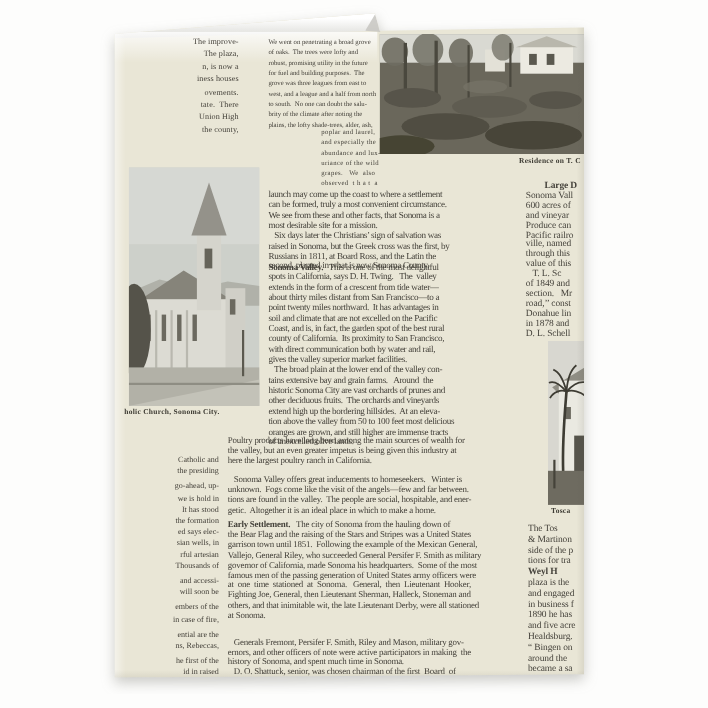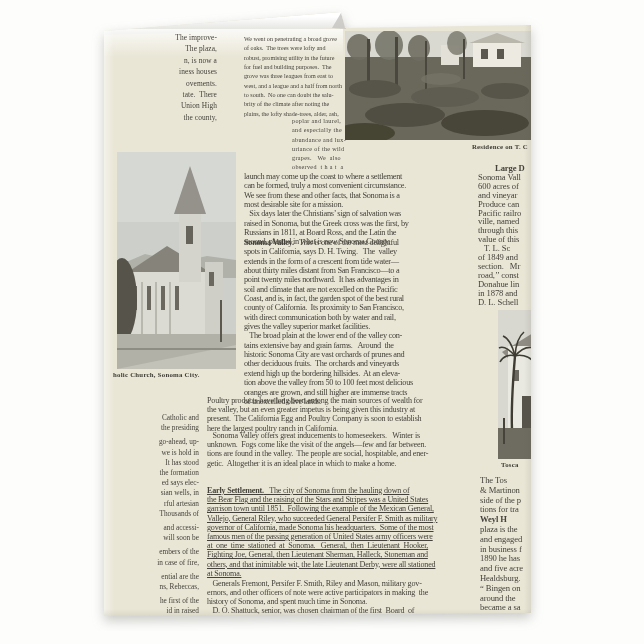--- a/index.html
+++ b/index.html
@@ -42,21 +42,21 @@
   .col1bot { left:0; top:371px; width:95px; text-align:right;
              font-size:7.3px; line-height:10.2px;margin-top:30px; }
   .col1bot .tl:empty { height:4px; }
 
   .m1 { left:140px; top:23px;  font-size:6.1px; line-height:9.35px; }
   .m2 { left:188px; top:105px; font-size:6.1px; line-height:9.3px; letter-spacing:.35px; }
   .m3 { left:140px; top:160px; font-size:8.3px; line-height:9.35px; letter-spacing:-.3px; }
   .m4 { left:140px; top:226px; font-size:8.3px; line-height:9.35px; letter-spacing:-.3px; }
 
   .low { left:103px; font-size:8.1px; line-height:9.2px; letter-spacing:-.2px; }
-  .m5 { top:384px; } .m6 { top:419px; } .m7 { top:474px;text-decoration:underline; } .m8 { top:567px; } .m9 { top:594px; }
+  .m5 { top:384px; } .m6 { top:419px; } .m7 { top:460px; } .m8 { top:567px; } .m9 { top:594px; }
 
   .col3a { left:374px; top:152px; width:70px; font-size:8.6px; line-height:8.9px; letter-spacing:-.1px; }
   .col3b { left:376px; top:464px; width:70px; font-size:8.6px; line-height:9.8px; letter-spacing:-.1px; }
 
   .cap { position:absolute; font-weight:bold; font-size:6.8px;
          letter-spacing:.25px; color:#3e3c34; white-space:pre; }
   .cap-church   { left:9px;  top:359px; }
   .cap-res      { left:352px; top:131px; width:72px; text-align:right; }
   .cap-toscano  { left:397px; top:449px; }
 
@@ -192,21 +192,20 @@
             <div class="tl">extend high up the bordering hillsides.  At an eleva-</div>
             <div class="tl">tion above the valley from 50 to 100 feet most delicious</div>
             <div class="tl">oranges are grown, and still higher are immense tracts</div>
             <div class="tl">of unexcelled olive lands.</div>
           </div>
       </div>
 
       <div class="tb low m5">
           <div class="tl">Poultry products have long been among the main sources of wealth for</div>
           <div class="tl">the valley, but an even greater impetus is being given this industry at</div>
-          <div class="tl">present.  The California Egg and Poultry Company is soon to establish</div>
           <div class="tl">here the largest poultry ranch in California.</div>
         </div>
       <div class="tb low m6">
           <div class="tl">   Sonoma Valley offers great inducements to homeseekers.   Winter is</div>
           <div class="tl">unknown.  Fogs come like the visit of the angels—few and far between.</div>
           <div class="tl">tions are found in the valley.  The people are social, hospitable, and ener-</div>
           <div class="tl">getic.  Altogether it is an ideal place in which to make a home.</div>
         </div>
 
       <div class="tb low m7">

